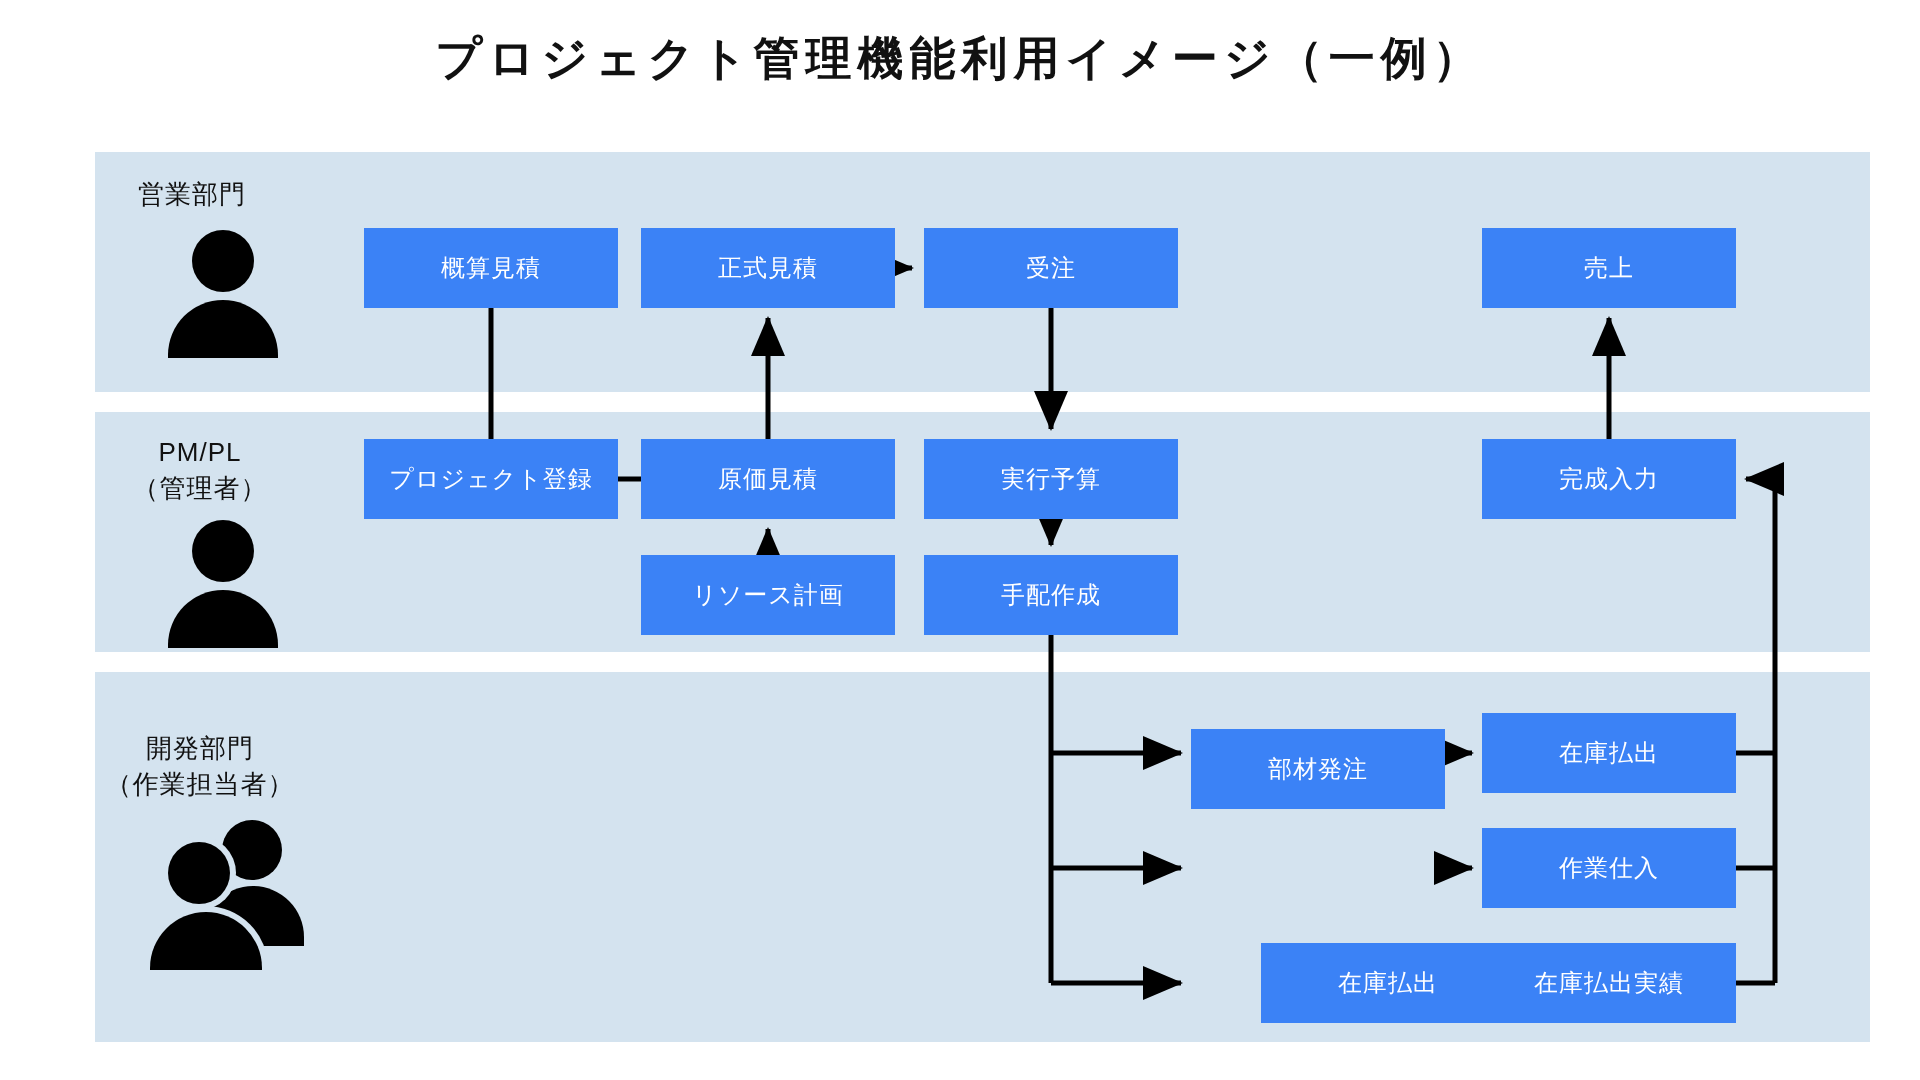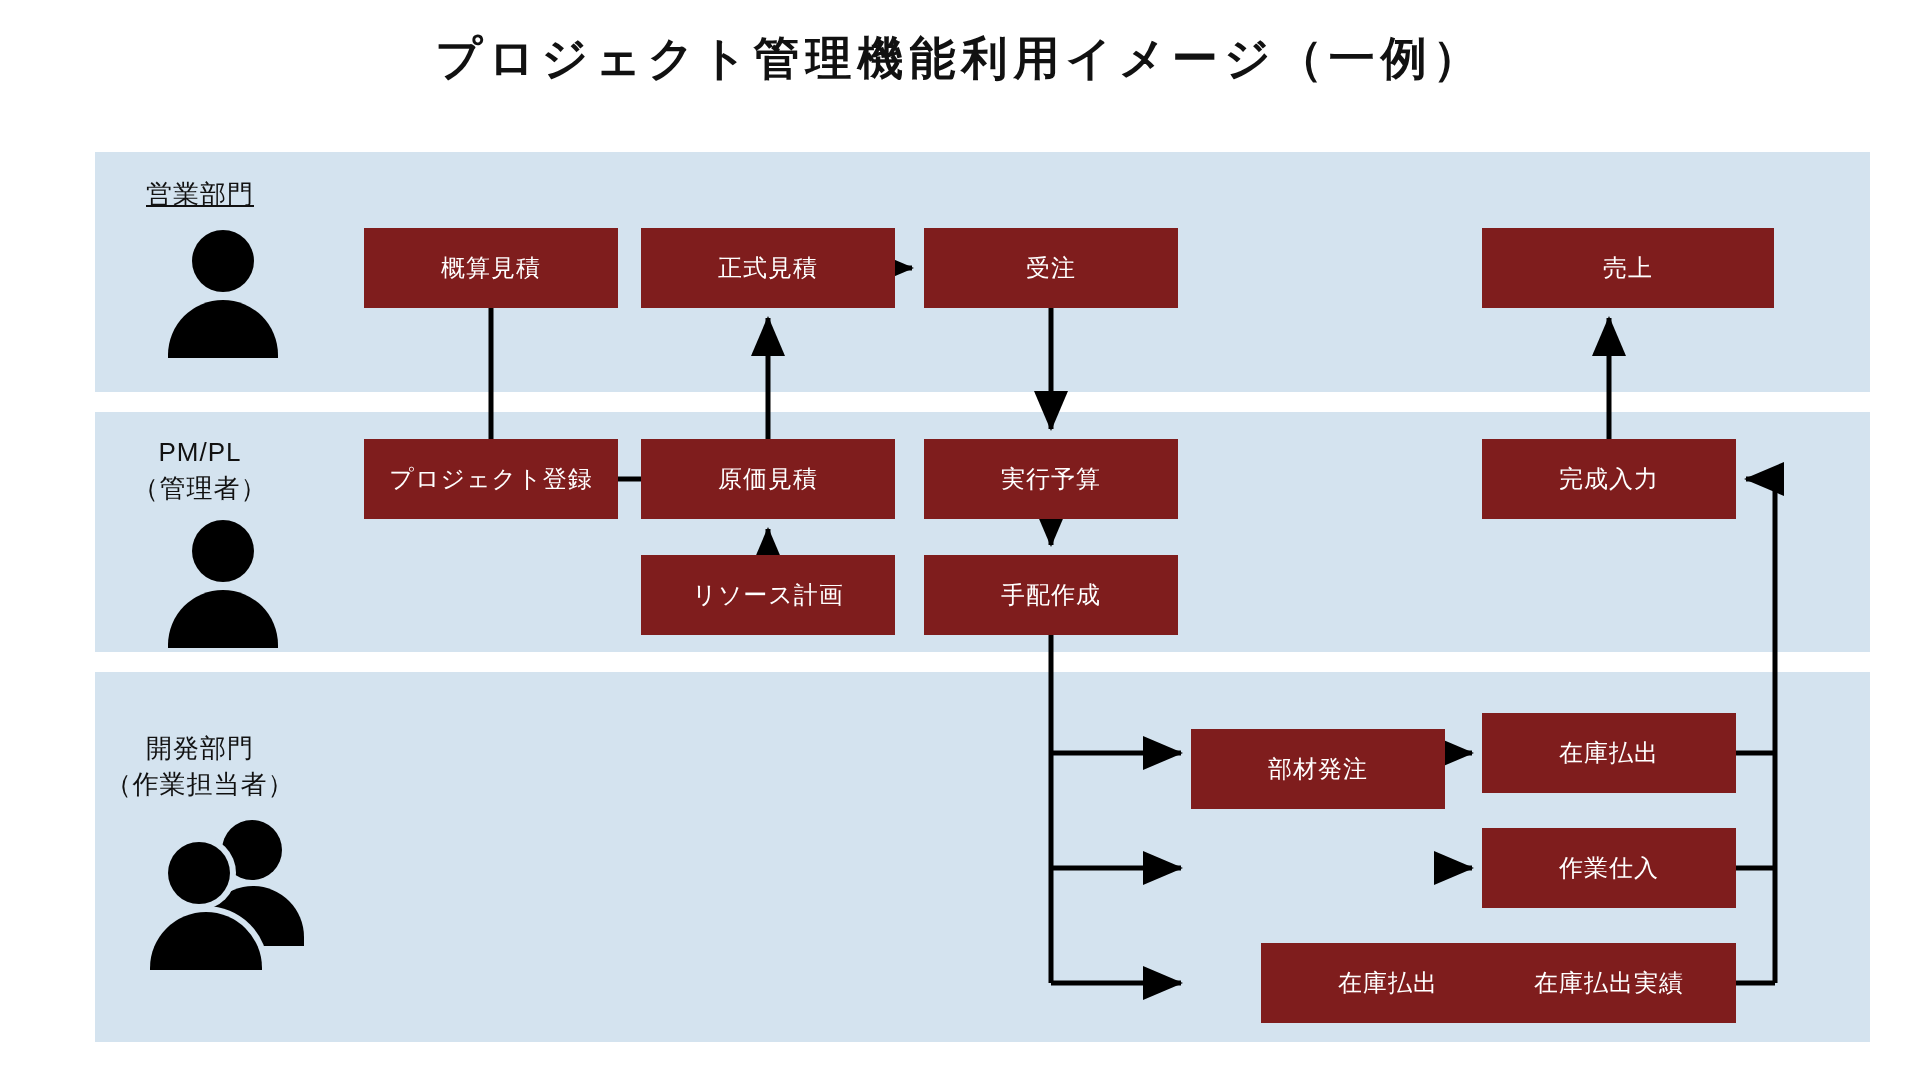--- a/index.html
+++ b/index.html
@@ -36,21 +36,21 @@
   
   .lane-label{
     position:absolute;
     text-align:center;
     color:#111111;
     font-size:26px;
     line-height:36px;
     letter-spacing:1px;
     white-space:nowrap;
   }
-  #label-sales{ left:100px; top:176px; width:200px;text-decoration:underline;}
+  #label-sales{ left:92px; top:176px; width:200px;}
   #label-pmpl { left:100px; top:434px; width:200px;}
   #label-dev  { left:80px;  top:730px; width:240px;}
 
   
   .person{position:absolute;}
   .person .head{
     position:absolute;background:#000000;border-radius:50%;
   }
   .person .body{
     position:absolute;background:#000000;
@@ -71,34 +71,34 @@
   #icon-dev .body-b{position:absolute;left:52px;top:66px;width:102px;height:60px;background:#000;border-top-left-radius:52px;border-top-right-radius:52px;}
   #icon-dev .head-f{position:absolute;left:18px;top:22px;width:62px;height:62px;background:#000;border-radius:50%;
                     box-shadow:0 0 0 6px #d4e3ef;}
   #icon-dev .body-f{position:absolute;left:0px;top:92px;width:112px;height:58px;background:#000;
                     border-top-left-radius:56px;border-top-right-radius:56px;
                     box-shadow:0 0 0 6px #d4e3ef;}
 
   
   .pbox{
     position:absolute;
-    background:#7f1d1d;
+    background:#3b82f6;
     color:#ffffff;
     display:flex;align-items:center;justify-content:center;
     font-size:24px;
     letter-spacing:1px;
     white-space:nowrap;
     box-sizing:border-box;
   }
 
   
   #box-rough-est   { left:364px;  top:228px; width:254px; height:80px; }
   #box-formal-est  { left:641px;  top:228px; width:254px; height:80px; }
   #box-order       { left:924px;  top:228px; width:254px; height:80px; }
-  #box-sales-amt   { left:1482px; top:228px; width:292px; height:80px; }
+  #box-sales-amt   { left:1482px; top:228px; width:254px; height:80px; }
 
   
   #box-proj-reg    { left:364px;  top:439px; width:254px; height:80px; }
   #box-cost-est    { left:641px;  top:439px; width:254px; height:80px; }
   #box-exec-budget { left:924px;  top:439px; width:254px; height:80px; }
   #box-complete    { left:1482px; top:439px; width:254px; height:80px; }
 
   #box-resource    { left:641px;  top:555px; width:254px; height:80px; }
   #box-arrange     { left:924px;  top:555px; width:254px; height:80px; }
 

